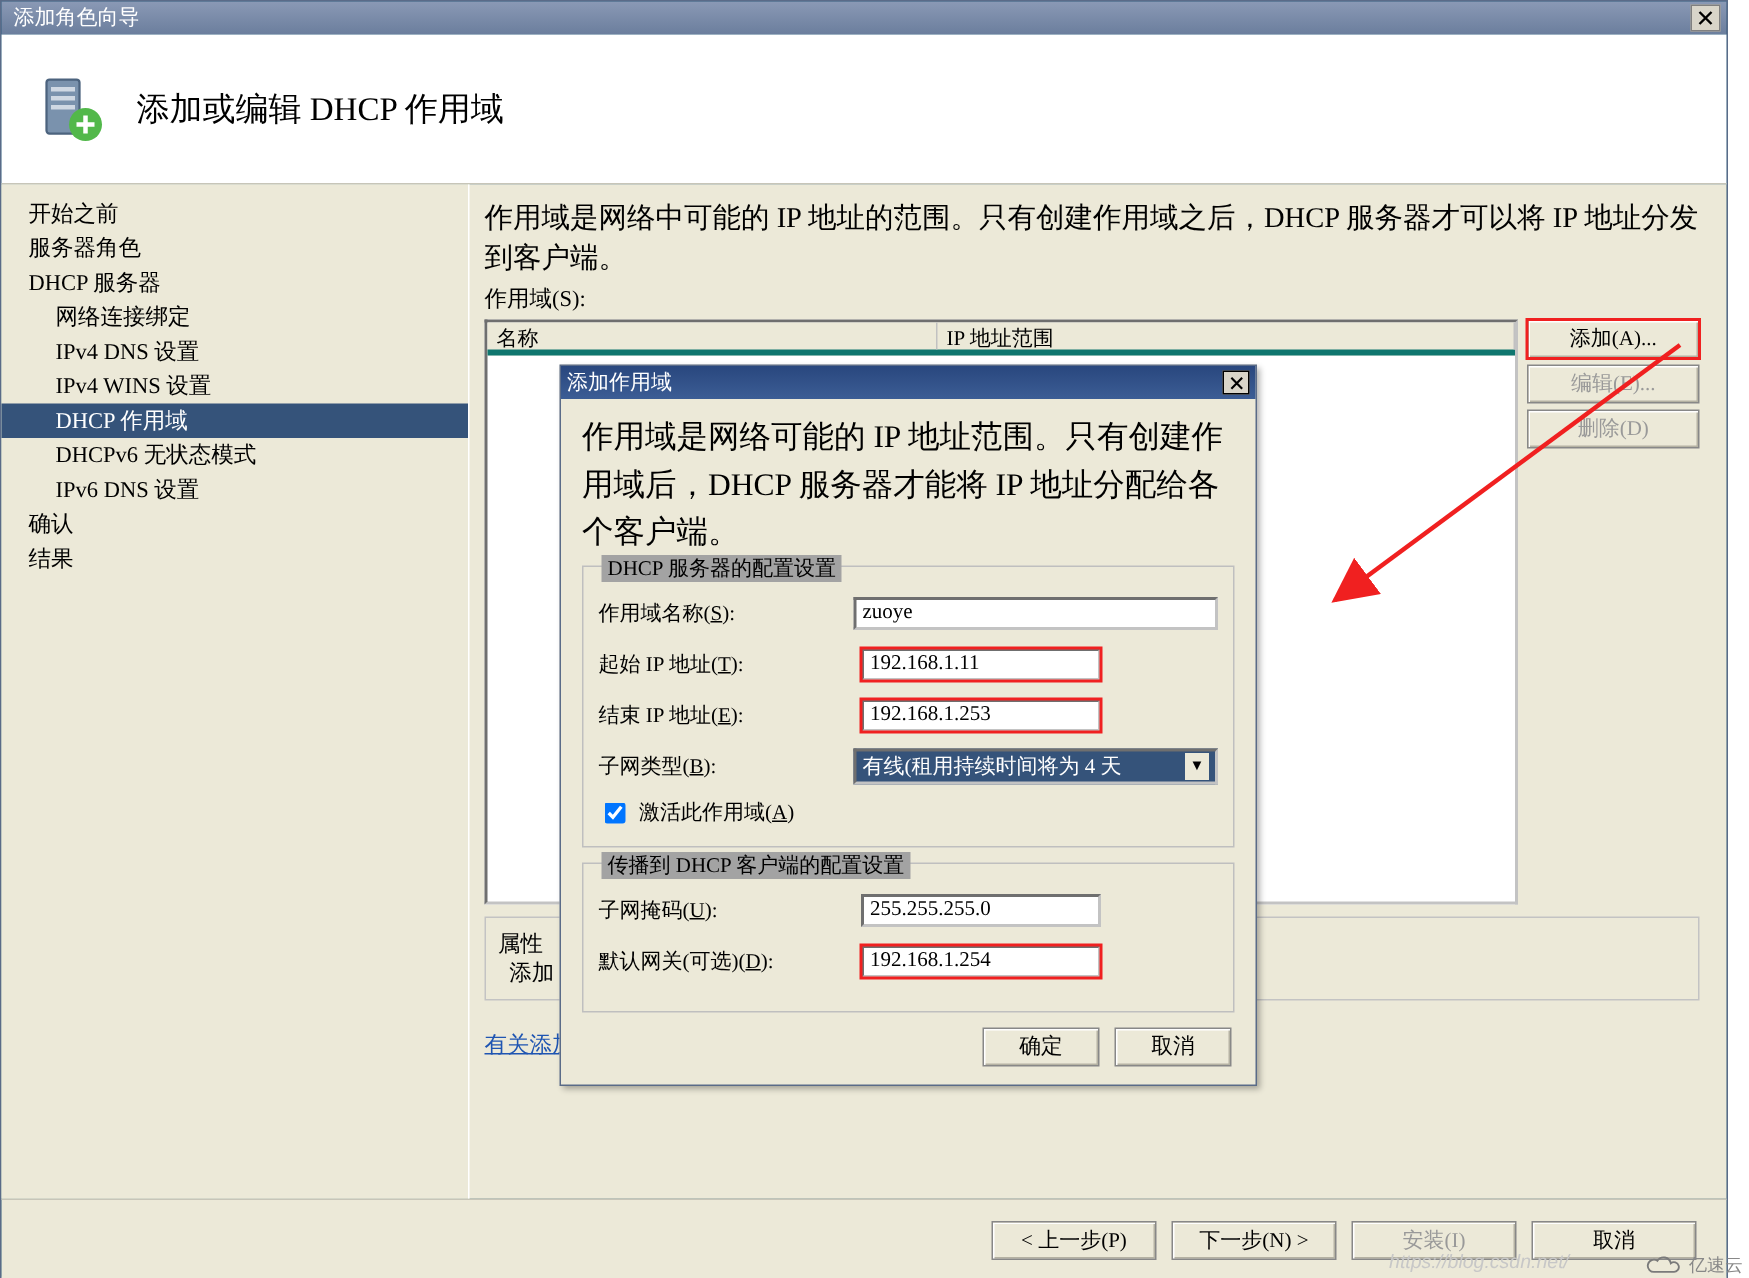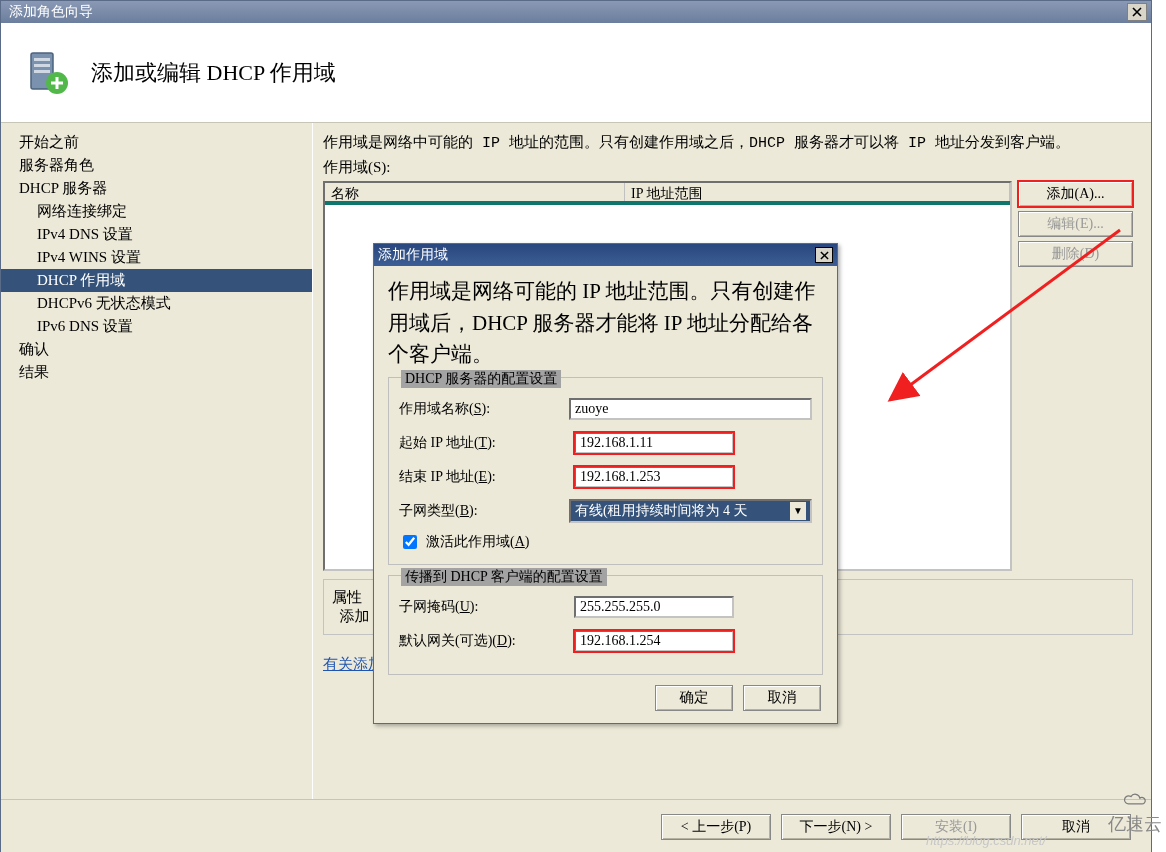--- a/index.html
+++ b/index.html
@@ -79,23 +79,23 @@
   .sidebar .selected {
     background: #35537a;
     color: #fff;
   }
   .main {
     flex: 1;
     padding: 10px 18px 8px 10px;
     position: relative;
   }
   .desc {
-    font-size: 15px;
+    font-size: 19px;
     line-height: 1.4;
-    font-family: Liberation Mono, monospace;
+    font-family: Liberation Serif, serif;
   }
   .scope-label {
     font-size: 15px;
     margin-top: 4px;
     font-family: "SimSun", serif;
   }
   .table-wrap {
     margin-top: 4px;
     display: flex;
     gap: 6px;
@@ -272,27 +272,26 @@
   }
   .watermark-blog {
     position: absolute;
     right: 120px; bottom: 4px;
     color: #c7c7c7;
     font-size: 13px;
     font-style: italic;
   }
   .watermark-logo {
     position: absolute;
-    right: 4px; bottom: 16px;
+    right: 4px; bottom: 0;
     display: flex;
     align-items: center;
     gap: 4px;
     color: #888;
-    font-size: 18px;
-    flex-direction: column;
+    font-size: 12px;
   }
   .cloud-icon { width: 26px; height: 18px; }
   .u-under { text-decoration: underline; }
 </style>
 </head>
 <body>
 
 <div class="outer-window">
   <div class="titlebar">
     <span class="title">添加角色向导</span>

